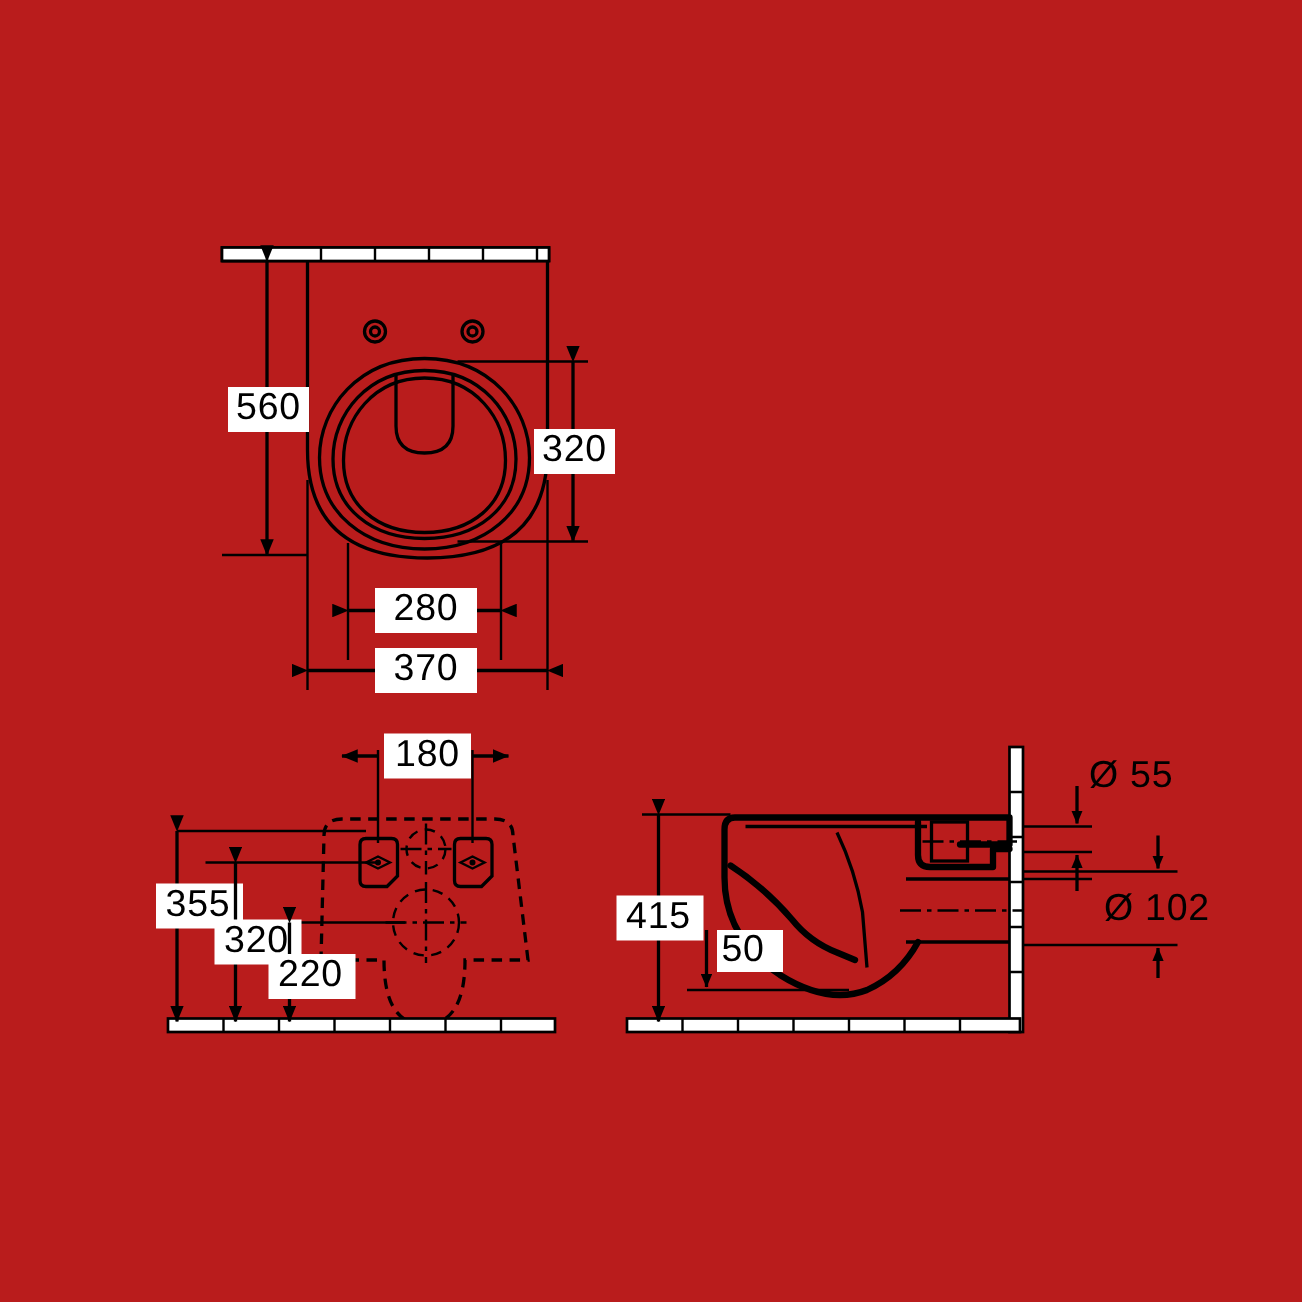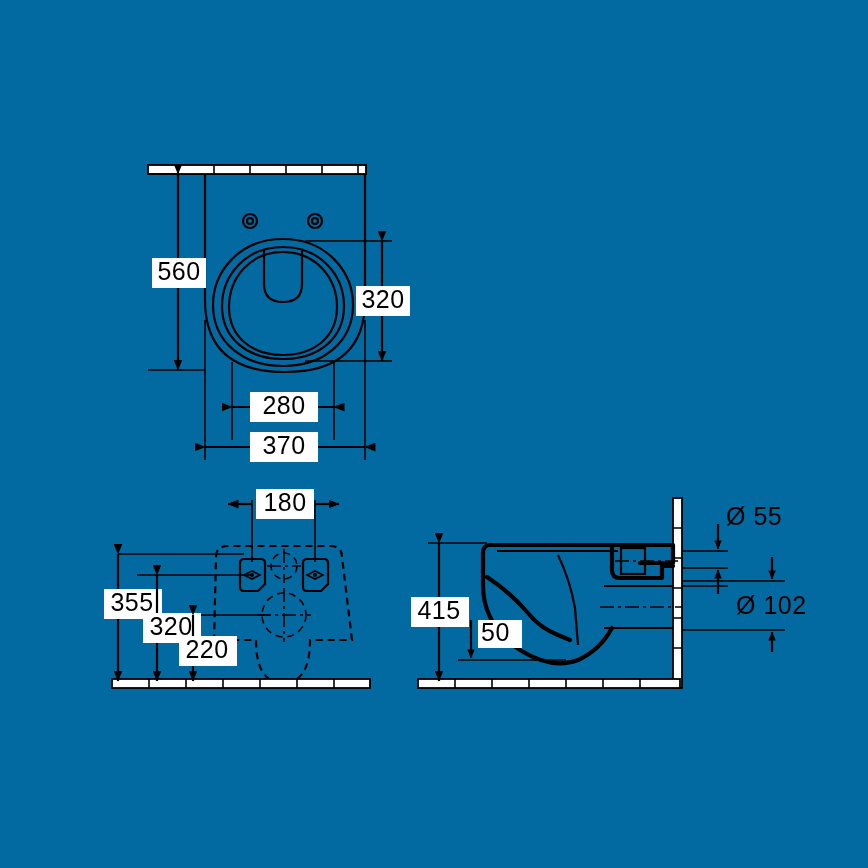--- a/index.html
+++ b/index.html
@@ -1,17 +1,17 @@
 <!DOCTYPE html>
 <html><head>
 <meta charset="utf-8">
 <style>
   html,body{margin:0;padding:0;background:#ffffff;}
   body{width:868px;height:868px;font-family:"Liberation Sans",sans-serif;overflow:hidden;}
-  #stage{position:relative;width:868px;height:868px;background:#0369a1;}
+  #stage{position:relative;width:868px;height:868px;background:#b91c1c;}
   svg#drawing{position:absolute;top:0;left:0;width:868px;height:868px;display:block;}
   .ln{stroke:#000;fill:none;stroke-linecap:butt;}
   .thin{stroke-width:1.6;}
   .med{stroke-width:2.2;}
   .thick{stroke-width:4.2;stroke-linejoin:round;stroke-linecap:round;}
   .dash{stroke-dasharray:7 5;}
   .center{stroke-dasharray:14 4 3 4;}
   .hfill{fill:#fff;stroke:#000;stroke-width:1.8;}
   .dimtxt{font-family:"Liberation Sans",sans-serif;font-size:25px;fill:#000;
           letter-spacing:0.5px;dominant-baseline:middle;}

